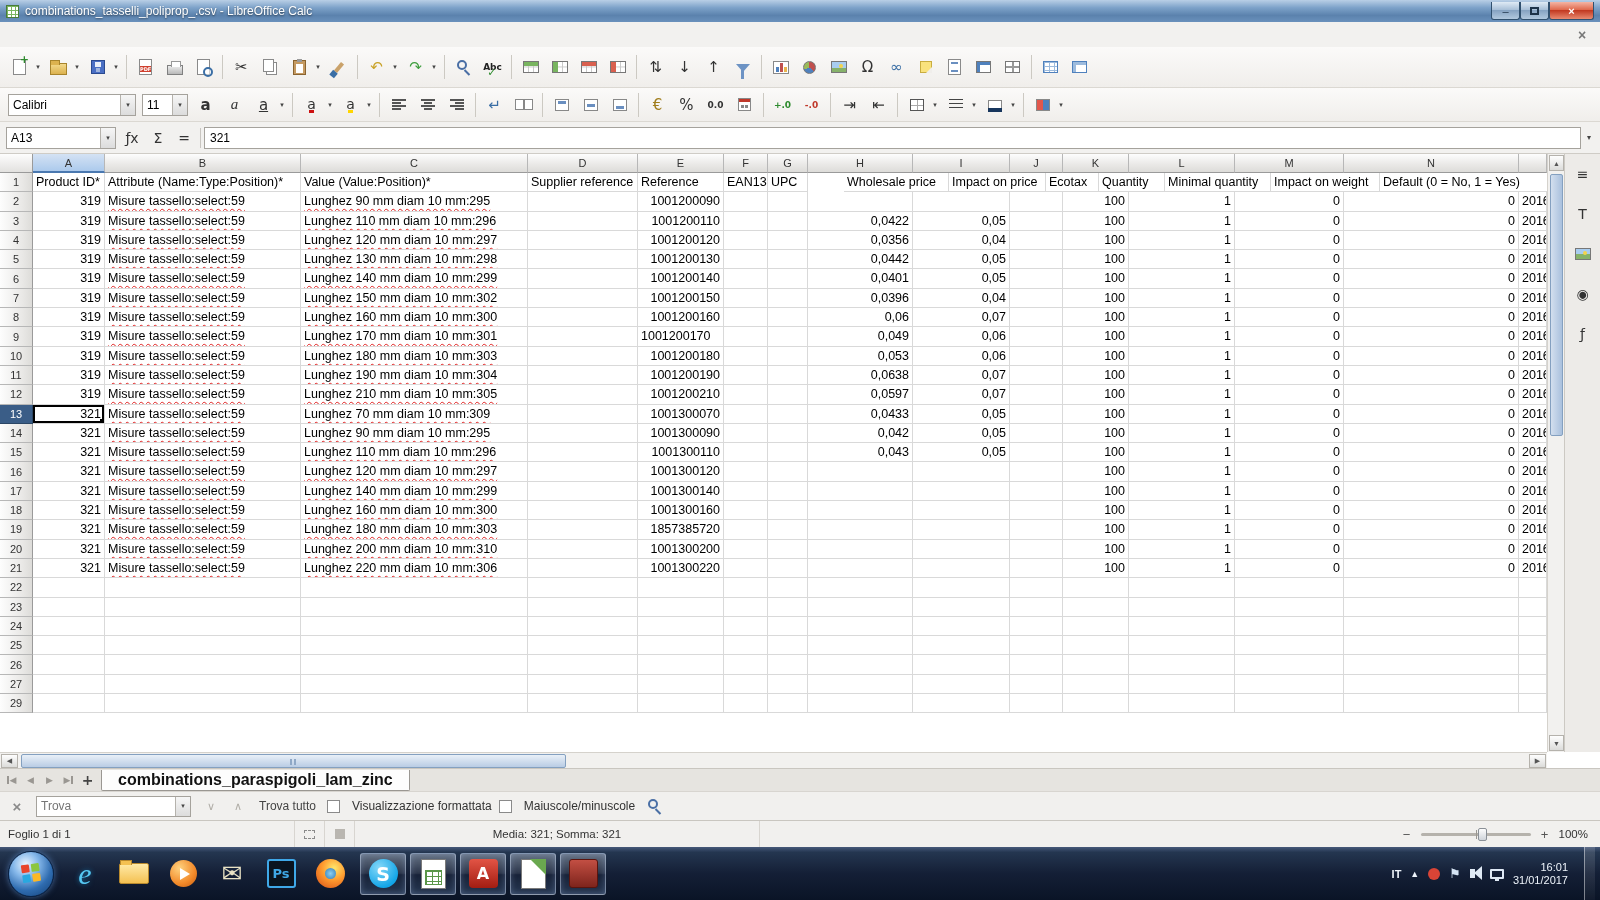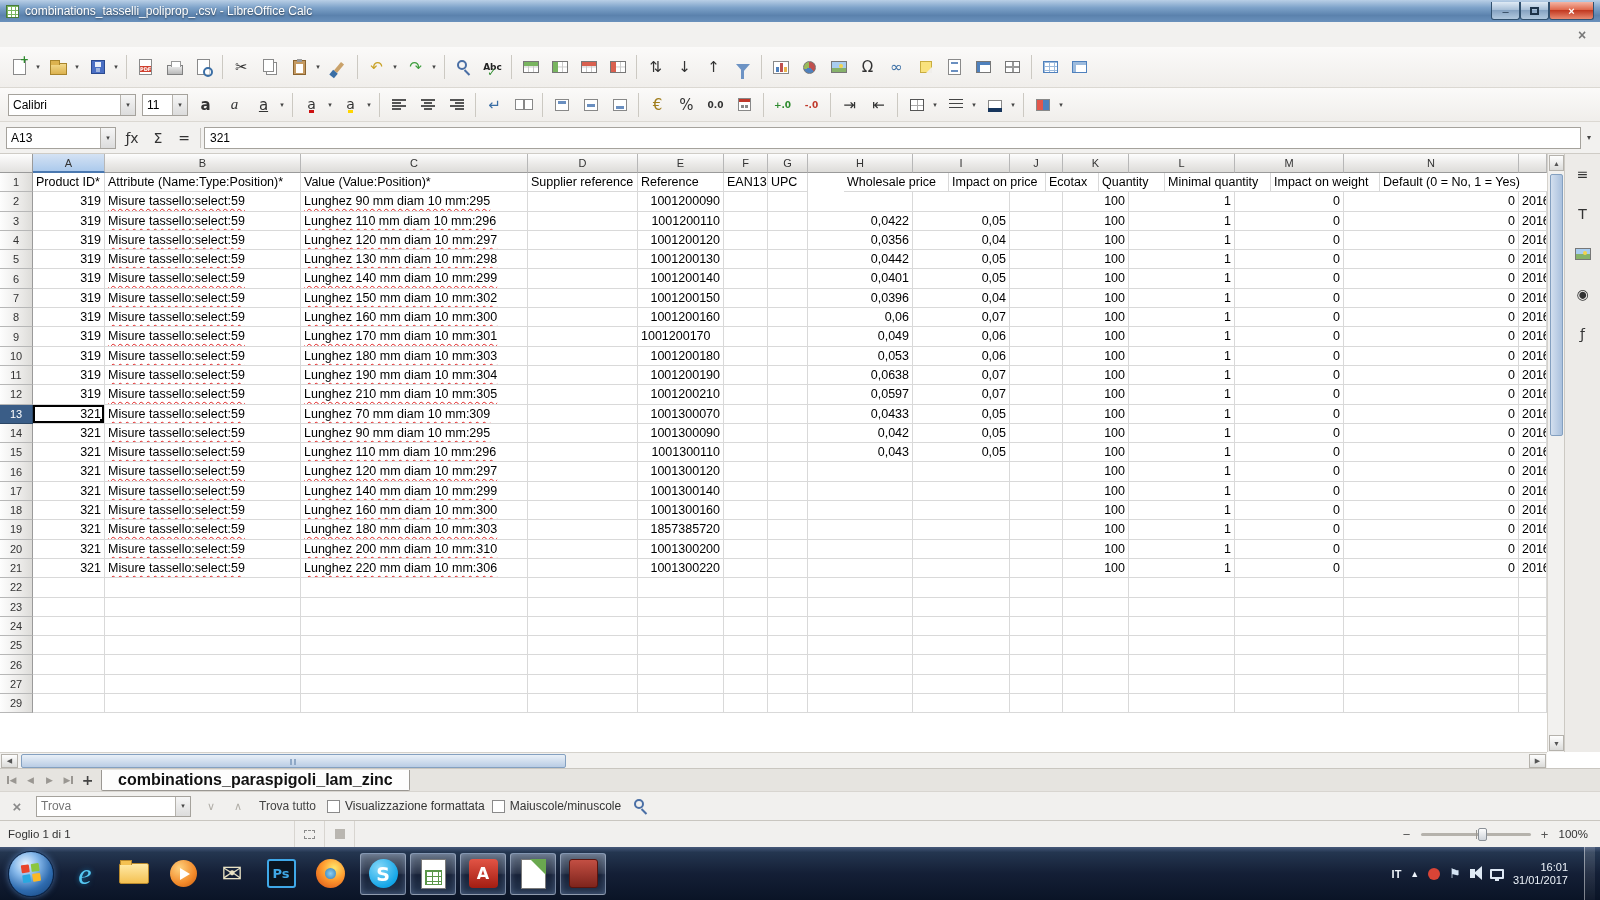--- a/index.html
+++ b/index.html
@@ -183,21 +183,21 @@
     display:flex;align-items:center;font-size:16px;font-weight:600;color:#111;border-radius:0 0 2px 2px}
 
   #findbar{position:absolute;top:791px;left:0;right:0;height:29px;background:#f1f0ee;border-top:1px solid #d8d5d0;
     display:flex;align-items:center;gap:7px;padding:0 8px}
   .fb-close{font-size:15px;font-weight:bold;color:#8a8a8a;width:18px;text-align:center}
   .fb-combo{width:155px;height:21px}
   .fb-combo input{color:#737373}
   .fb-nav{width:20px;height:20px;display:flex;align-items:center;justify-content:center;color:#b0ada7;
     font-size:11px;font-family:"DejaVu Sans",sans-serif}
   .fb-btn{color:#444;padding:2px 4px}
-  .fb-check{display:flex;align-items:center;gap:5px;color:#333}
+  .fb-check{display:flex;align-items:center;gap:12px;color:#333}
   .cb{width:13px;height:13px;border:1px solid #8a8a8a;background:#fff;display:inline-block}
   .fb-fr{margin-left:6px}
 
   #statusbar{position:absolute;top:820px;left:0;right:0;height:27px;background:#f1f0ee;border-top:1px solid #c9c6c0;
     display:flex;align-items:stretch;font-size:11.5px;color:#333}
   .sbseg{display:flex;align-items:center;border-right:1px solid #d8d5d0;padding:0 8px}
   .sb1{width:295px}.sb2{width:570px;justify-content:center}.sb3{width:30px;justify-content:center}
   .sb4{width:30px;justify-content:center}.sb5{width:405px;justify-content:center}
   .sb6{flex:1;justify-content:flex-end;gap:8px;border-right:none;padding-right:12px}
   .st-rect{width:11px;height:9px;border:1px dashed #8a8a8a;display:inline-block}
@@ -1222,20 +1222,23 @@
   <div id="statusbar">
     <div class="sbseg sb1">
         <span>Foglio 1 di 1</span>
       </div>
     <div class="sbseg sb3">
         <span class="st-rect"></span>
       </div>
     <div class="sbseg sb4">
         <span class="st-save"></span>
       </div>
+    <div class="sbseg sb5">
+        <span>Media: 321; Somma: 321</span>
+      </div>
     <div class="sbseg sb6">
       <span class="zpm">−</span>
       <div class="ztrack">
           <div class="zthumb"></div>
         </div>
       <span class="zpm">+</span>
       <span>100%</span>
     </div>
   </div>
 

